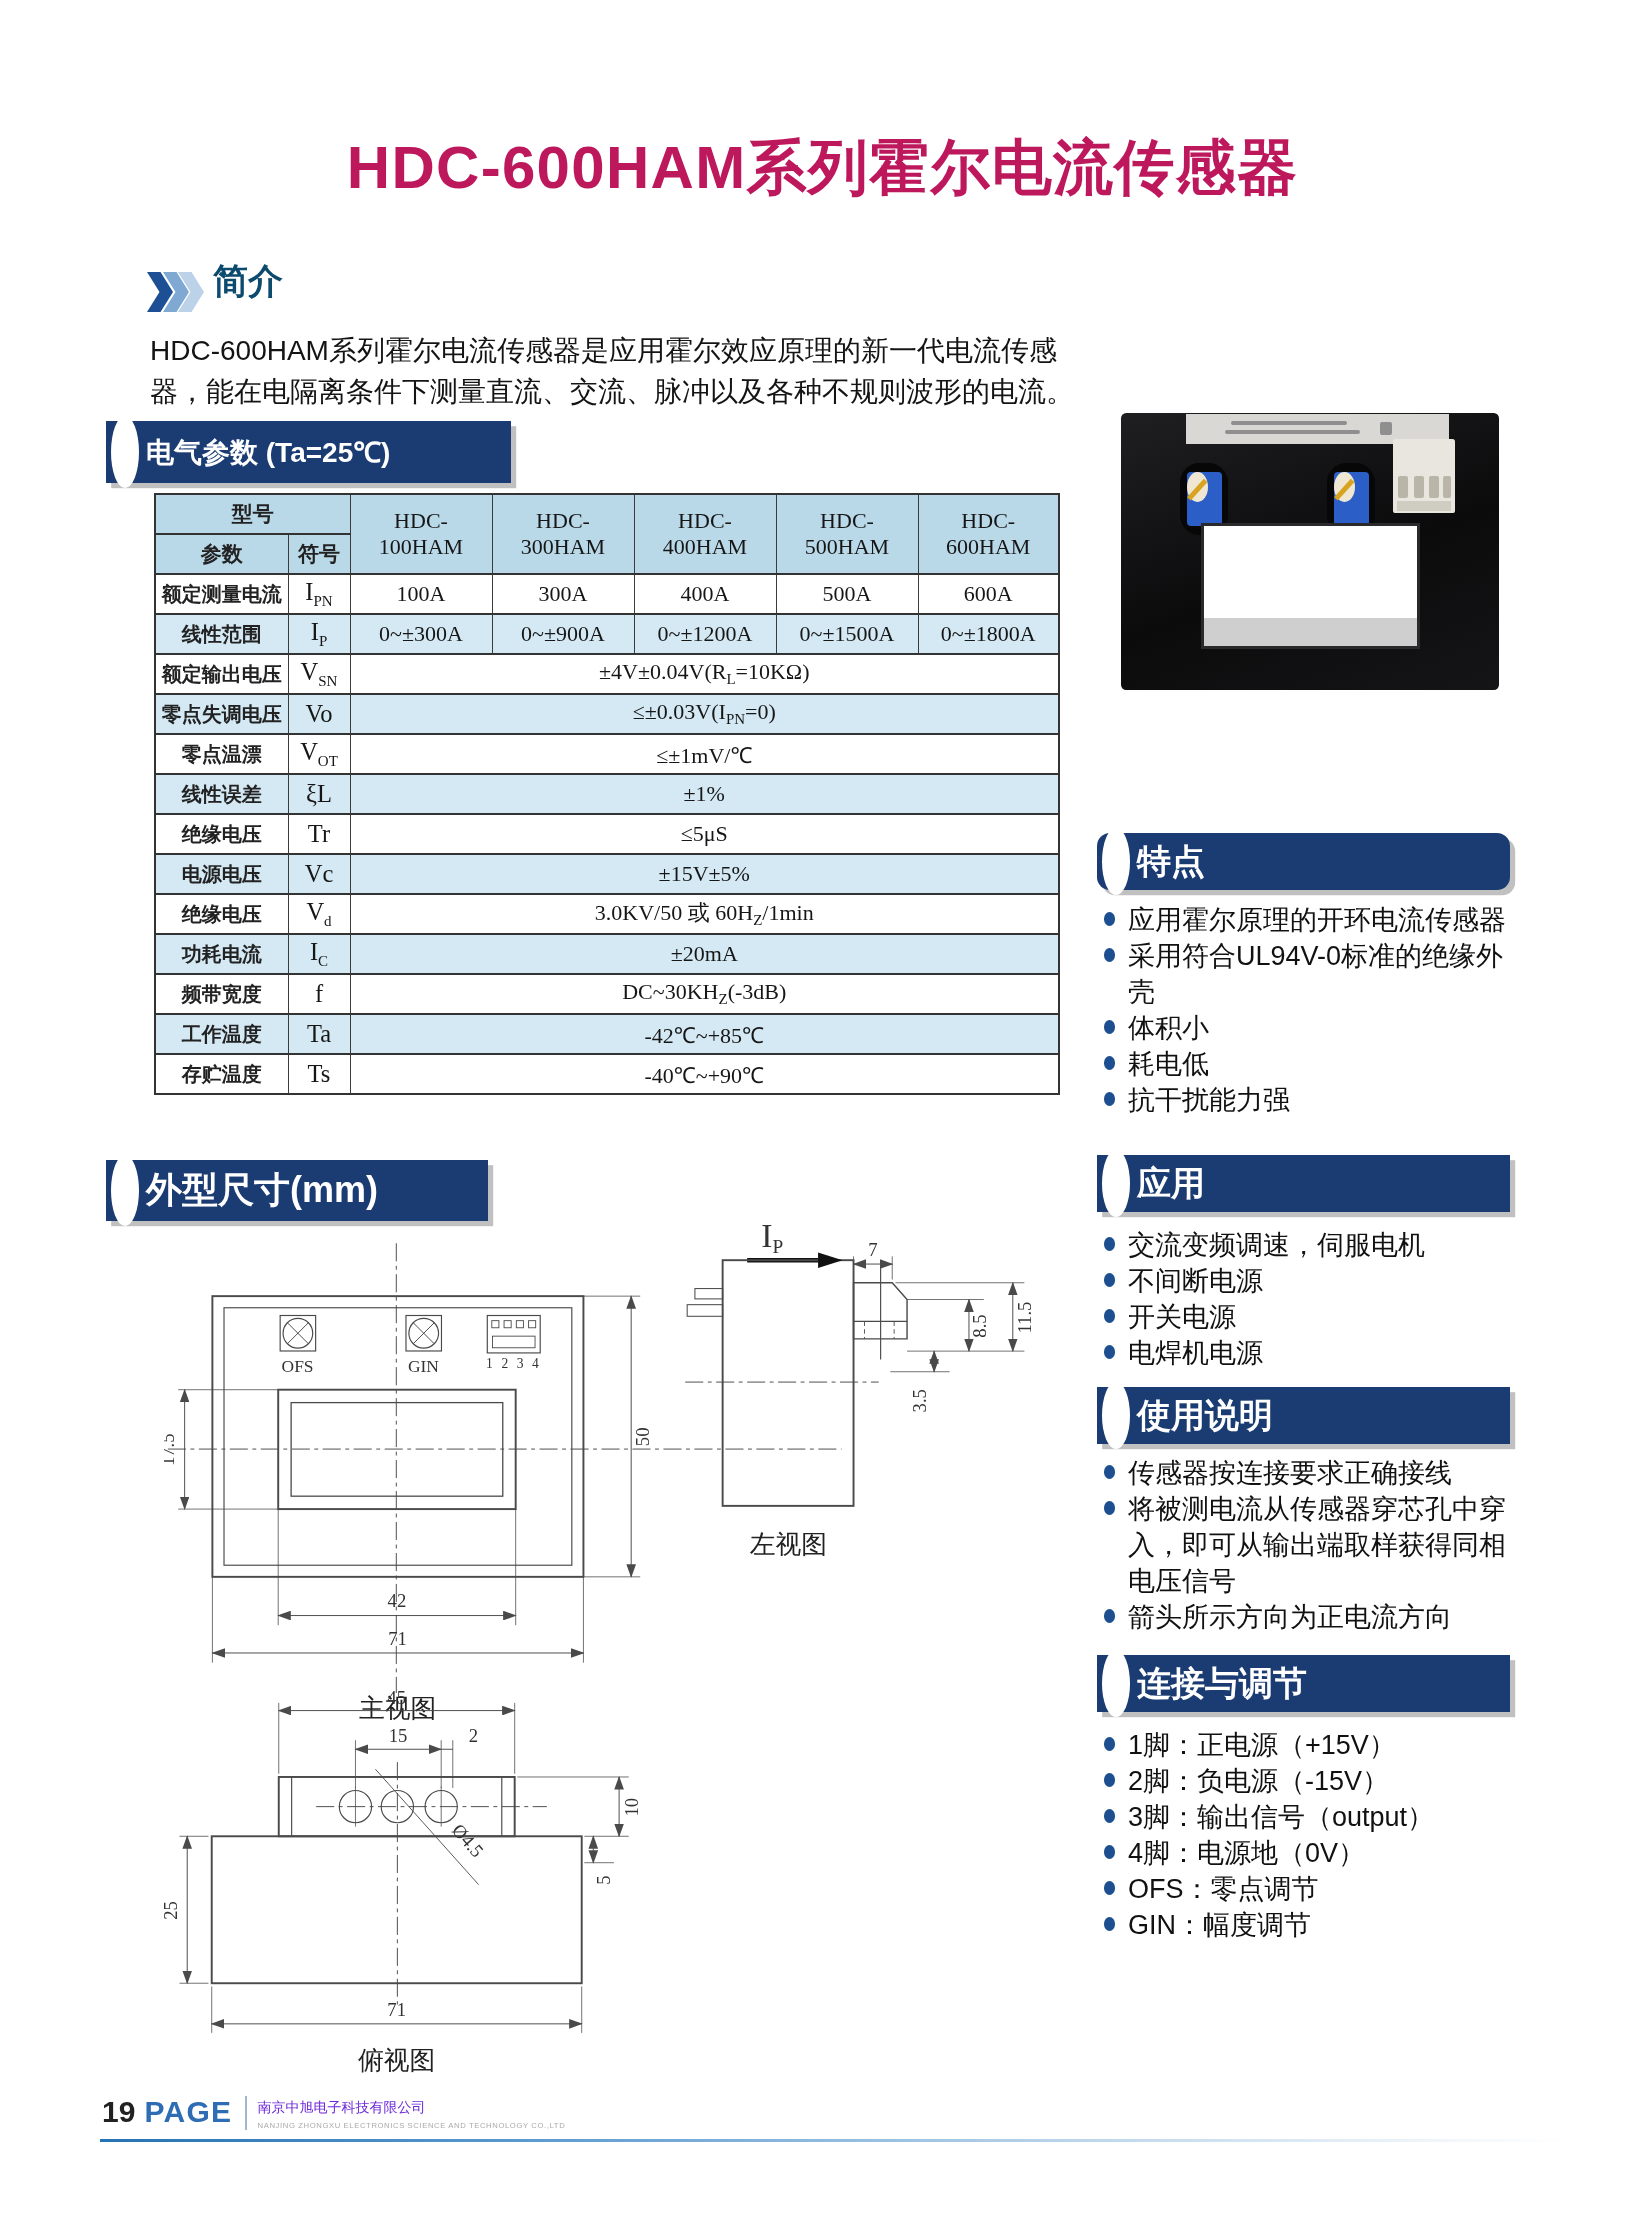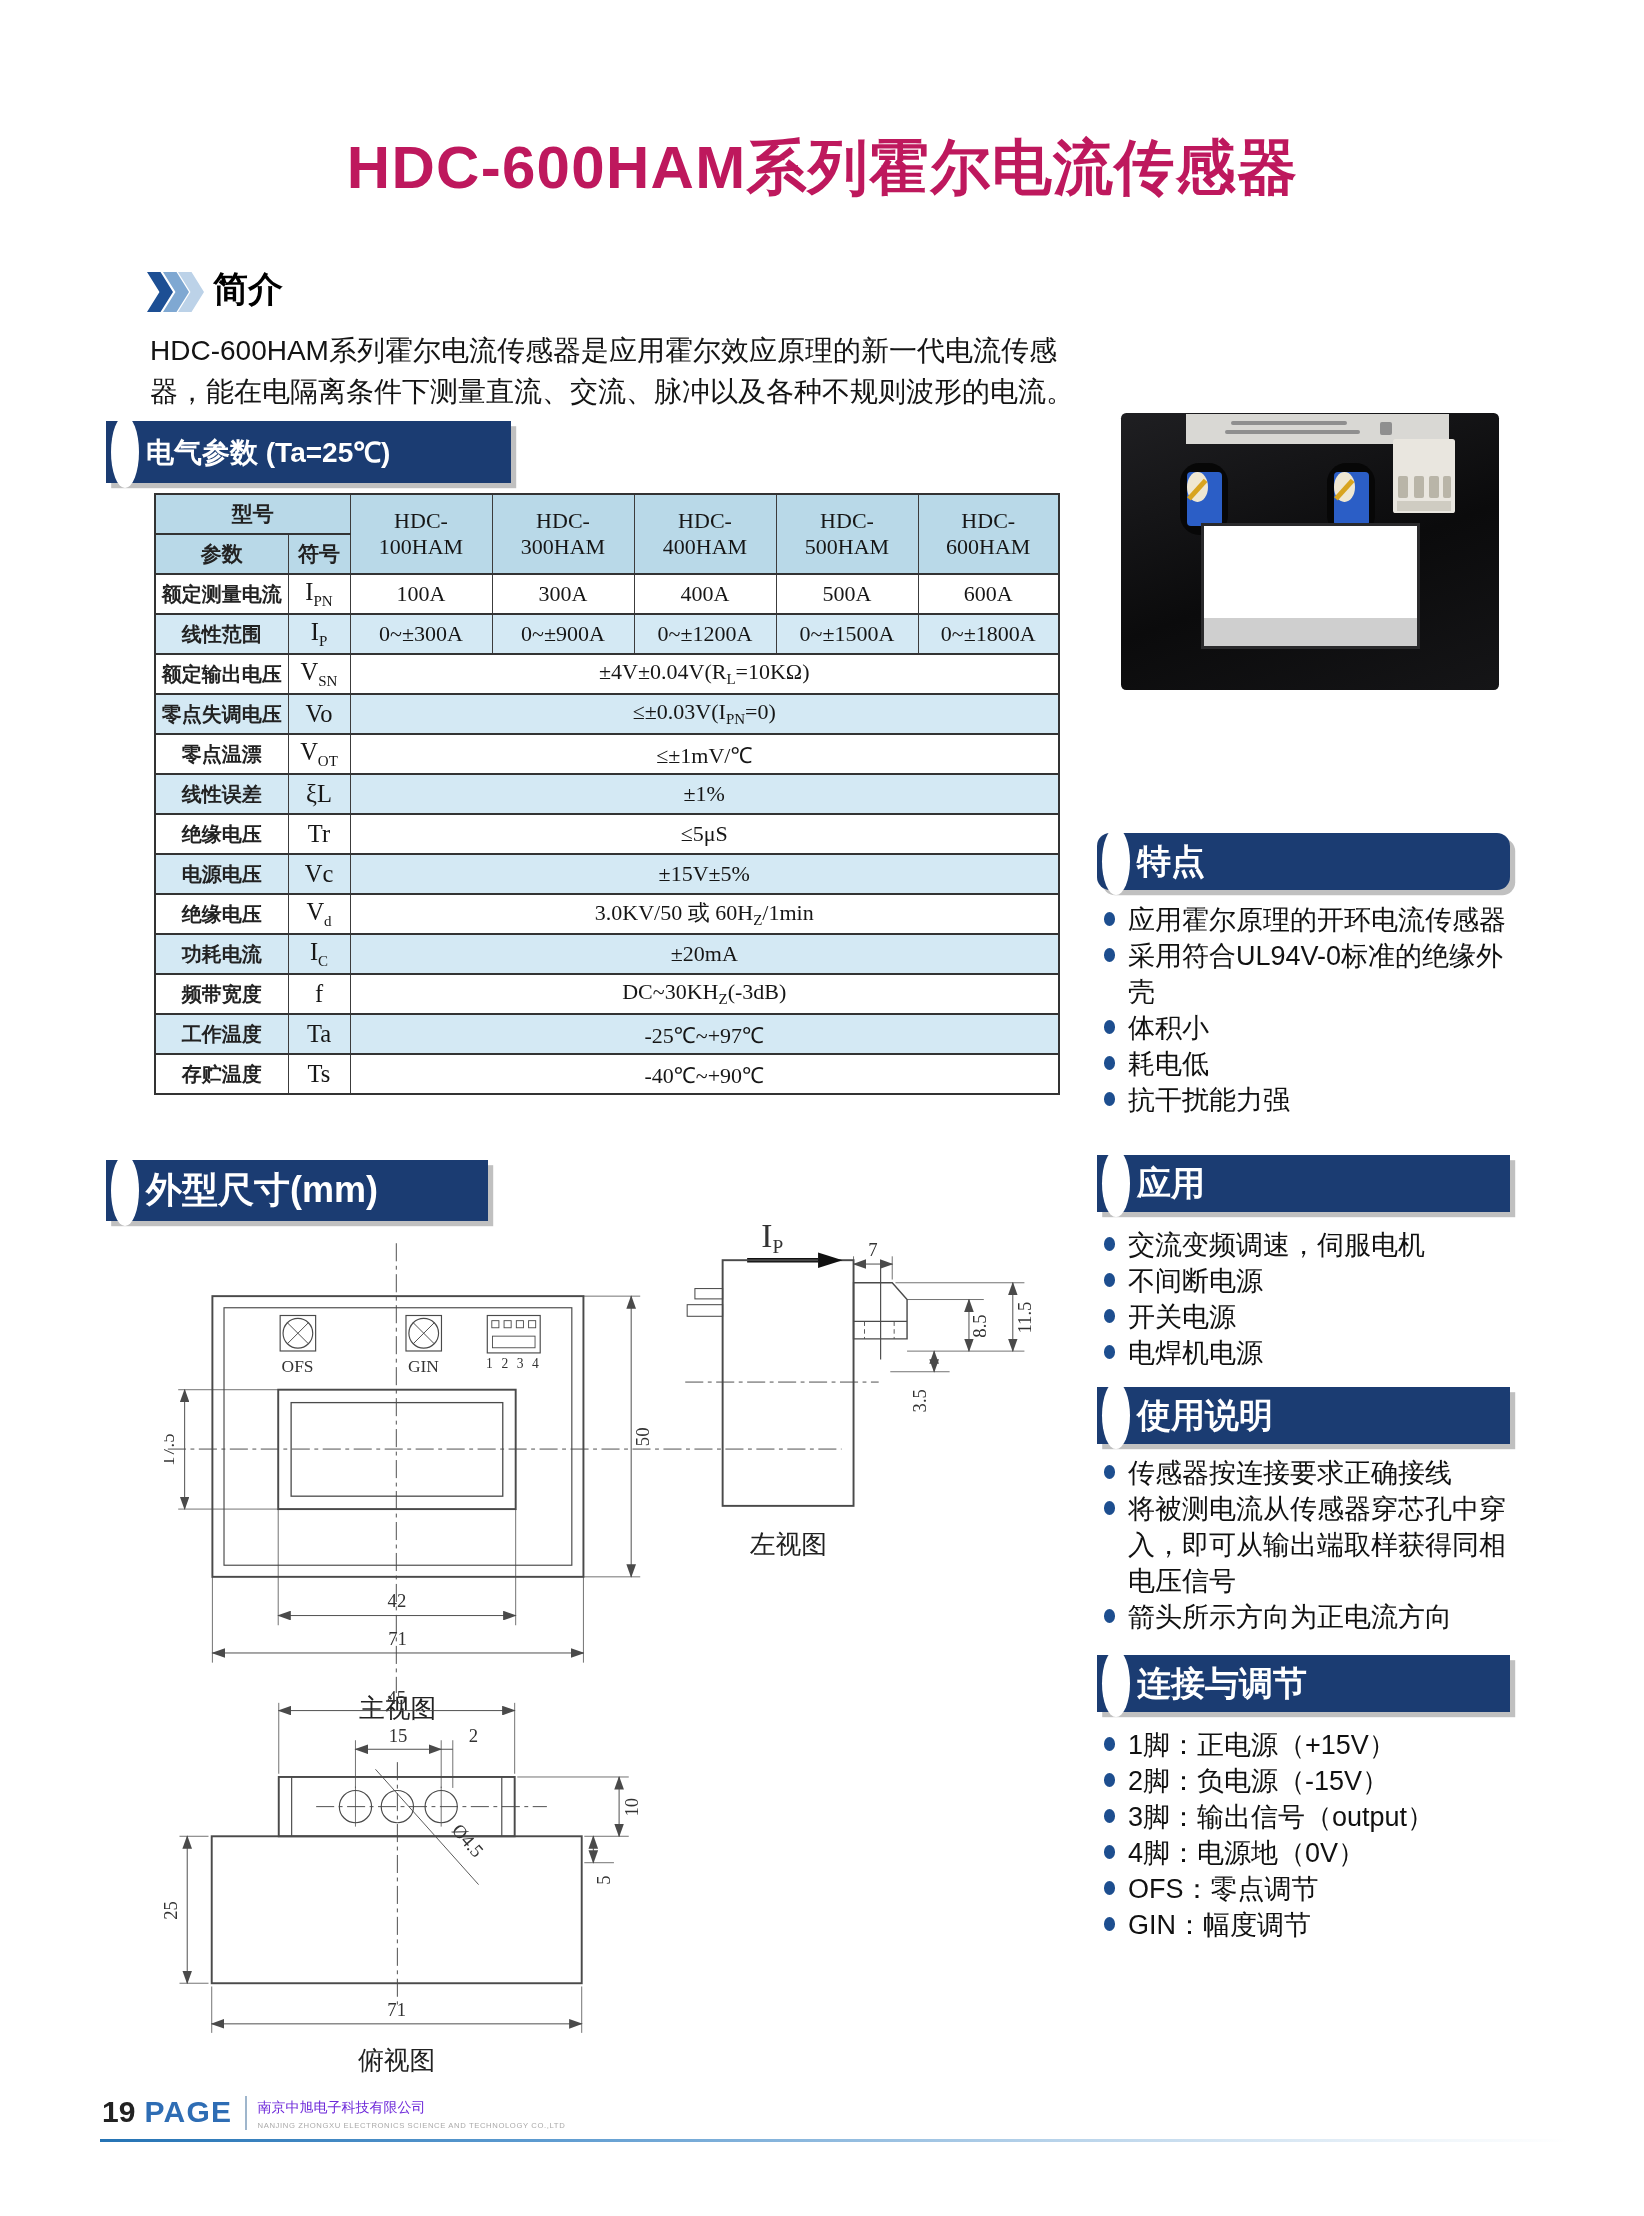--- a/index.html
+++ b/index.html
@@ -4,21 +4,21 @@
 <style>
   html,body{margin:0;padding:0;background:#e8e8e8;}
   #page{position:relative;width:1645px;height:2216px;background:#ffffff;overflow:hidden;
         font-family:"Liberation Sans", sans-serif;color:#161616;}
   #page *{box-sizing:border-box;}
   .abs{position:absolute;}
 
   
   .doc-title{left:0;top:128px;width:1645px;text-align:center;font-size:60px;font-weight:bold;
              color:#be185d;letter-spacing:1.3px;}
-  .intro-head{left:213px;top:266px;font-size:35px;font-weight:bold;color:#000000;}
+  .intro-head{left:213px;top:258px;font-size:35px;font-weight:bold;color:#0c4a6e;}
   .chev{position:absolute;width:26px;height:40px;
         clip-path:polygon(0 0,52% 0,100% 50%,52% 100%,0 100%,48% 50%);}
   .intro-body{left:150px;top:330px;width:947px;font-size:28px;line-height:41px;color:#141414;}
 
   
   .bar{position:absolute;background:#1b3c72;color:#ffffff;display:flex;align-items:center;
        padding-left:40px;box-shadow:5.2px 5.2px 0 rgba(140,140,140,.55);}
   .bar::before{content:'';position:absolute;left:4.5px;top:-5.2px;bottom:-5.2px;width:28px;
        background:#ffffff;border-radius:50%;}
   .bar-label{font-weight:bold;white-space:nowrap;}
@@ -176,21 +176,21 @@
       <td class="val" colspan="5">±20mA</td>
     </tr>
     <tr class="drow">
       <td class="param">频带宽度</td>
       <td class="sym">f</td>
       <td class="val" colspan="5">DC~30KH<sub>Z</sub>(-3dB)</td>
     </tr>
     <tr class="drow alt">
       <td class="param">工作温度</td>
       <td class="sym">Ta</td>
-      <td class="val" colspan="5">-25℃~+97℃</td>
+      <td class="val" colspan="5">-42℃~+85℃</td>
     </tr>
     <tr class="drow">
       <td class="param">存贮温度</td>
       <td class="sym">Ts</td>
       <td class="val" colspan="5">-40℃~+90℃</td>
     </tr>
   </tbody>
     </table>
 
   <div class="abs photo">

